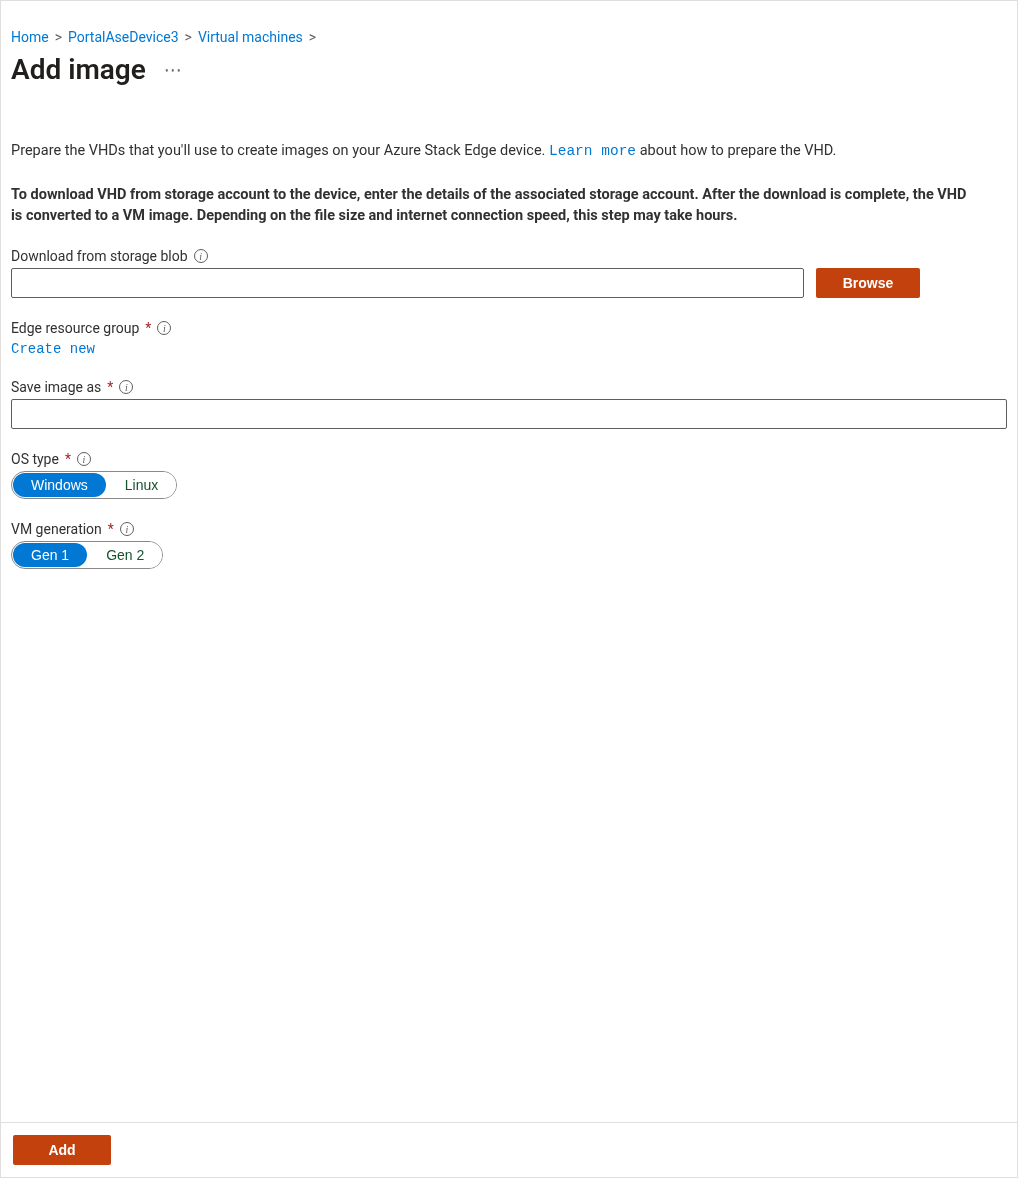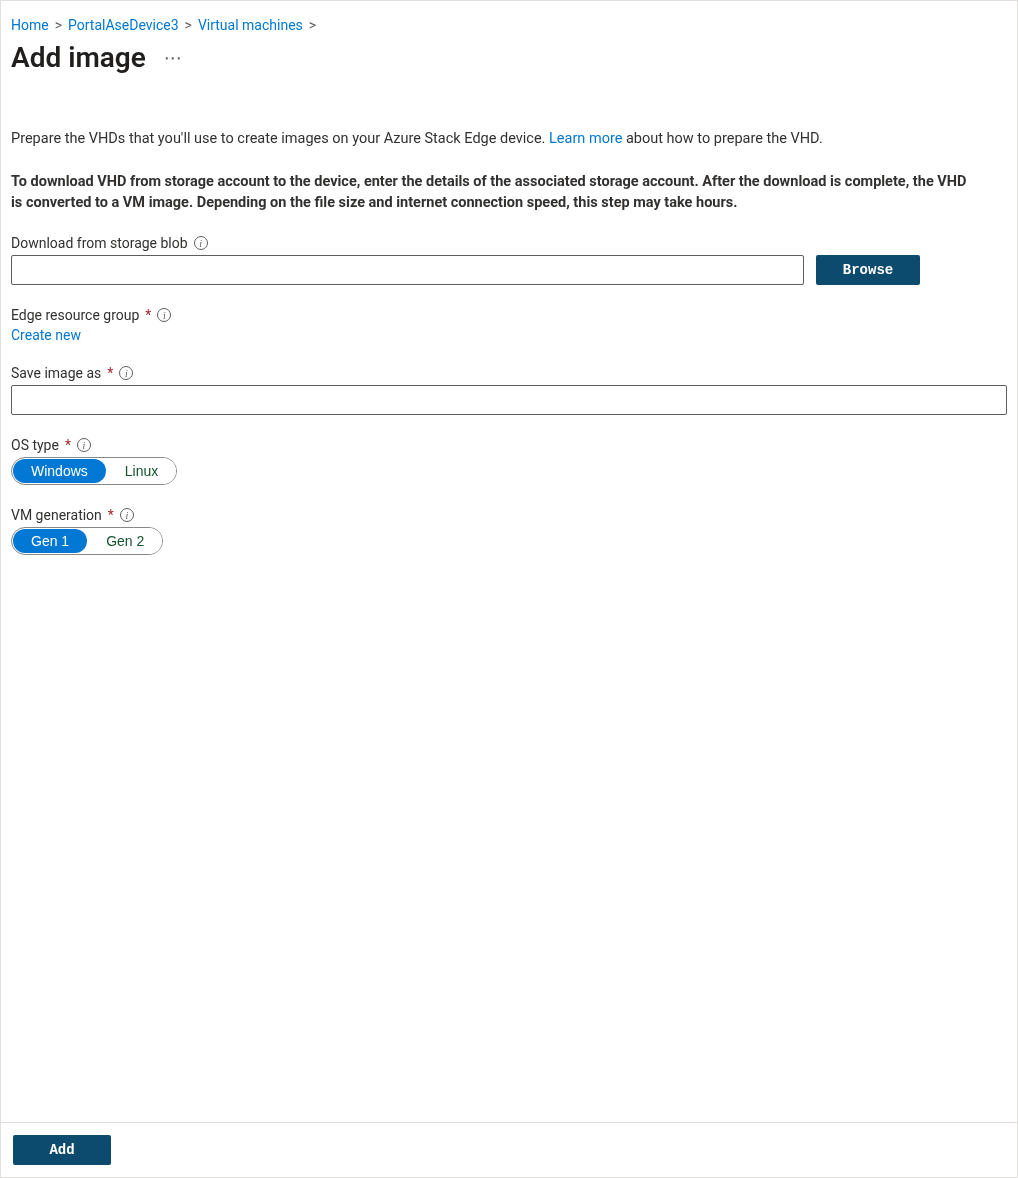--- a/index.html
+++ b/index.html
@@ -9,21 +9,21 @@
       color: #323130;
       background: #fff;
       width: 1018px;
       height: 1178px;
       border: 1px solid #e1dfdd;
       display: flex;
       flex-direction: column;
       position: relative;
     }
     .content {
-      padding: 16px 10px 10px 10px;
+      padding: 28px 10px 10px 10px;
       flex: 1;
       overflow: hidden;
     }
 
     
     .breadcrumb {
       display: flex;
       align-items: center;
       gap: 6px;
       font-size: 14px;
@@ -33,21 +33,21 @@
     .breadcrumb .sep { color: #605e5c; }
 
     
     .title-row { display: flex; align-items: center; gap: 18px; margin-bottom: 54px; }
     .page-title { font-size: 28px; font-weight: 600; color: #201f1e; }
     .more-icon { font-size: 18px; color: #605e5c; cursor: pointer; letter-spacing: 1px; }
 
     
     .intro { font-size: 14.5px; color: #323130; line-height: 1.45; max-width: 970px; }
     .intro + .intro { margin-top: 22px; font-weight: bold; }
-    .link { color: #0078d4; text-decoration: none; cursor: pointer; }
+    .link { color: #0078d4; text-decoration: none; cursor: pointer; font-family: Liberation Mono, monospace; }
 
     
     .field { margin-top: 22px; }
     .field-label { display: flex; align-items: center; gap: 6px; font-size: 14px; color: #323130; margin-bottom: 4px; }
     .field-label.bold { font-weight: 600; }
     .required { color: #a4262c; }
     .info-icon {
       display: inline-flex; align-items: center; justify-content: center;
       width: 14px; height: 14px; border: 1px solid #605e5c; border-radius: 50%;
       font-size: 10px; color: #605e5c; font-style: italic; font-family: Georgia, serif;
@@ -66,21 +66,21 @@
       pointer-events: none;
     }
     .input-row { display: flex; gap: 12px; align-items: stretch; }
     .input-row .text-input { flex: 0 0 793px; }
     .btn {
       display: inline-flex; align-items: center; justify-content: center;
       min-width: 104px; height: 30px; padding: 0 14px;
       font-size: 14px; font-weight: 600; border-radius: 2px; cursor: pointer;
       border: 1px solid transparent;
     }
-    .btn-primary { background: #0c4a6e; color: #fff; font-family: Liberation Mono, monospace; }
+    .btn-primary { background: #c2410c; color: #fff; }
 
     .readonly-row { font-size: 14px; color: #323130; }
     .readonly-row .suffix { color: #323130; }
     .readonly-row .paren-close { color: #0078d4; }
 
     .sublink { margin-top: 4px; font-size: 14px; }
 
     
     .segmented {
       display: inline-flex; align-items: center;

